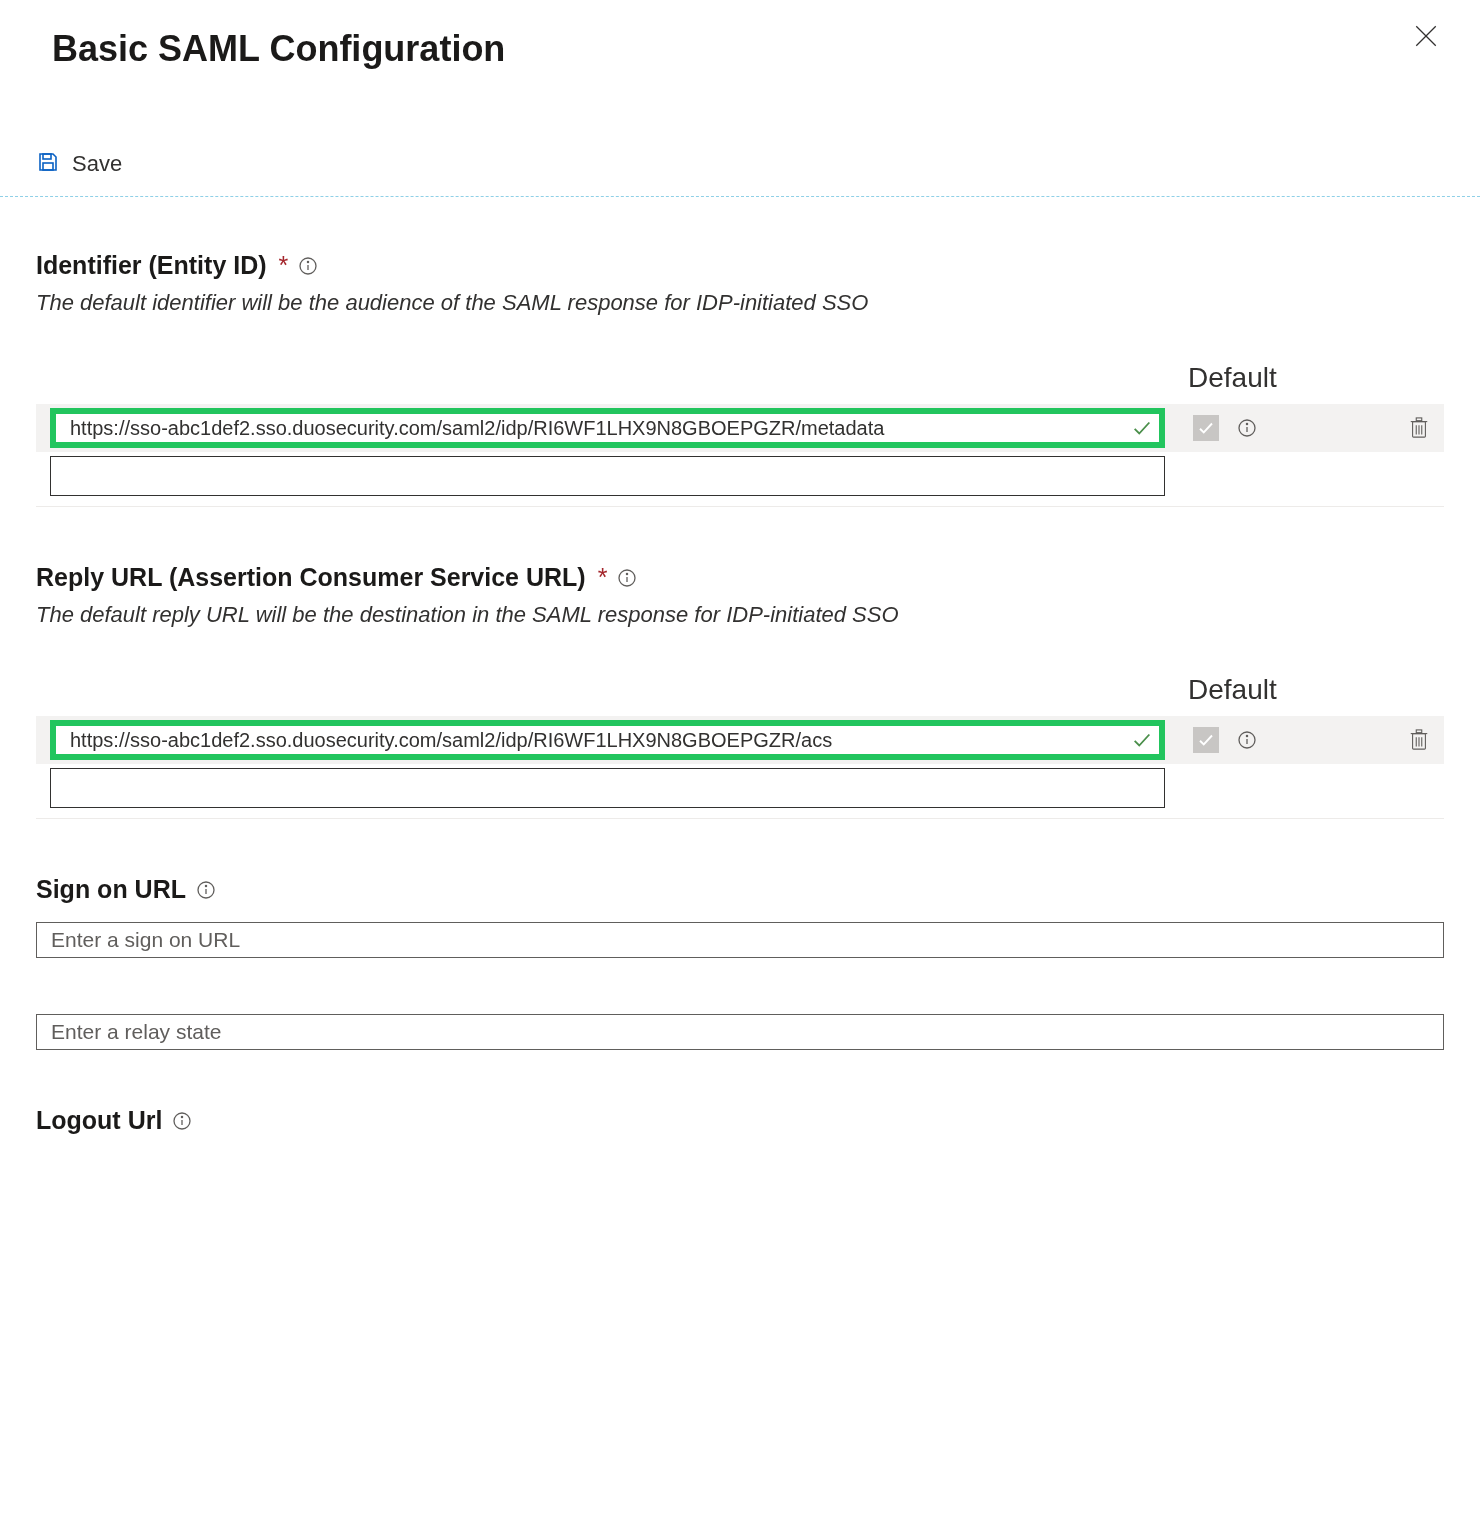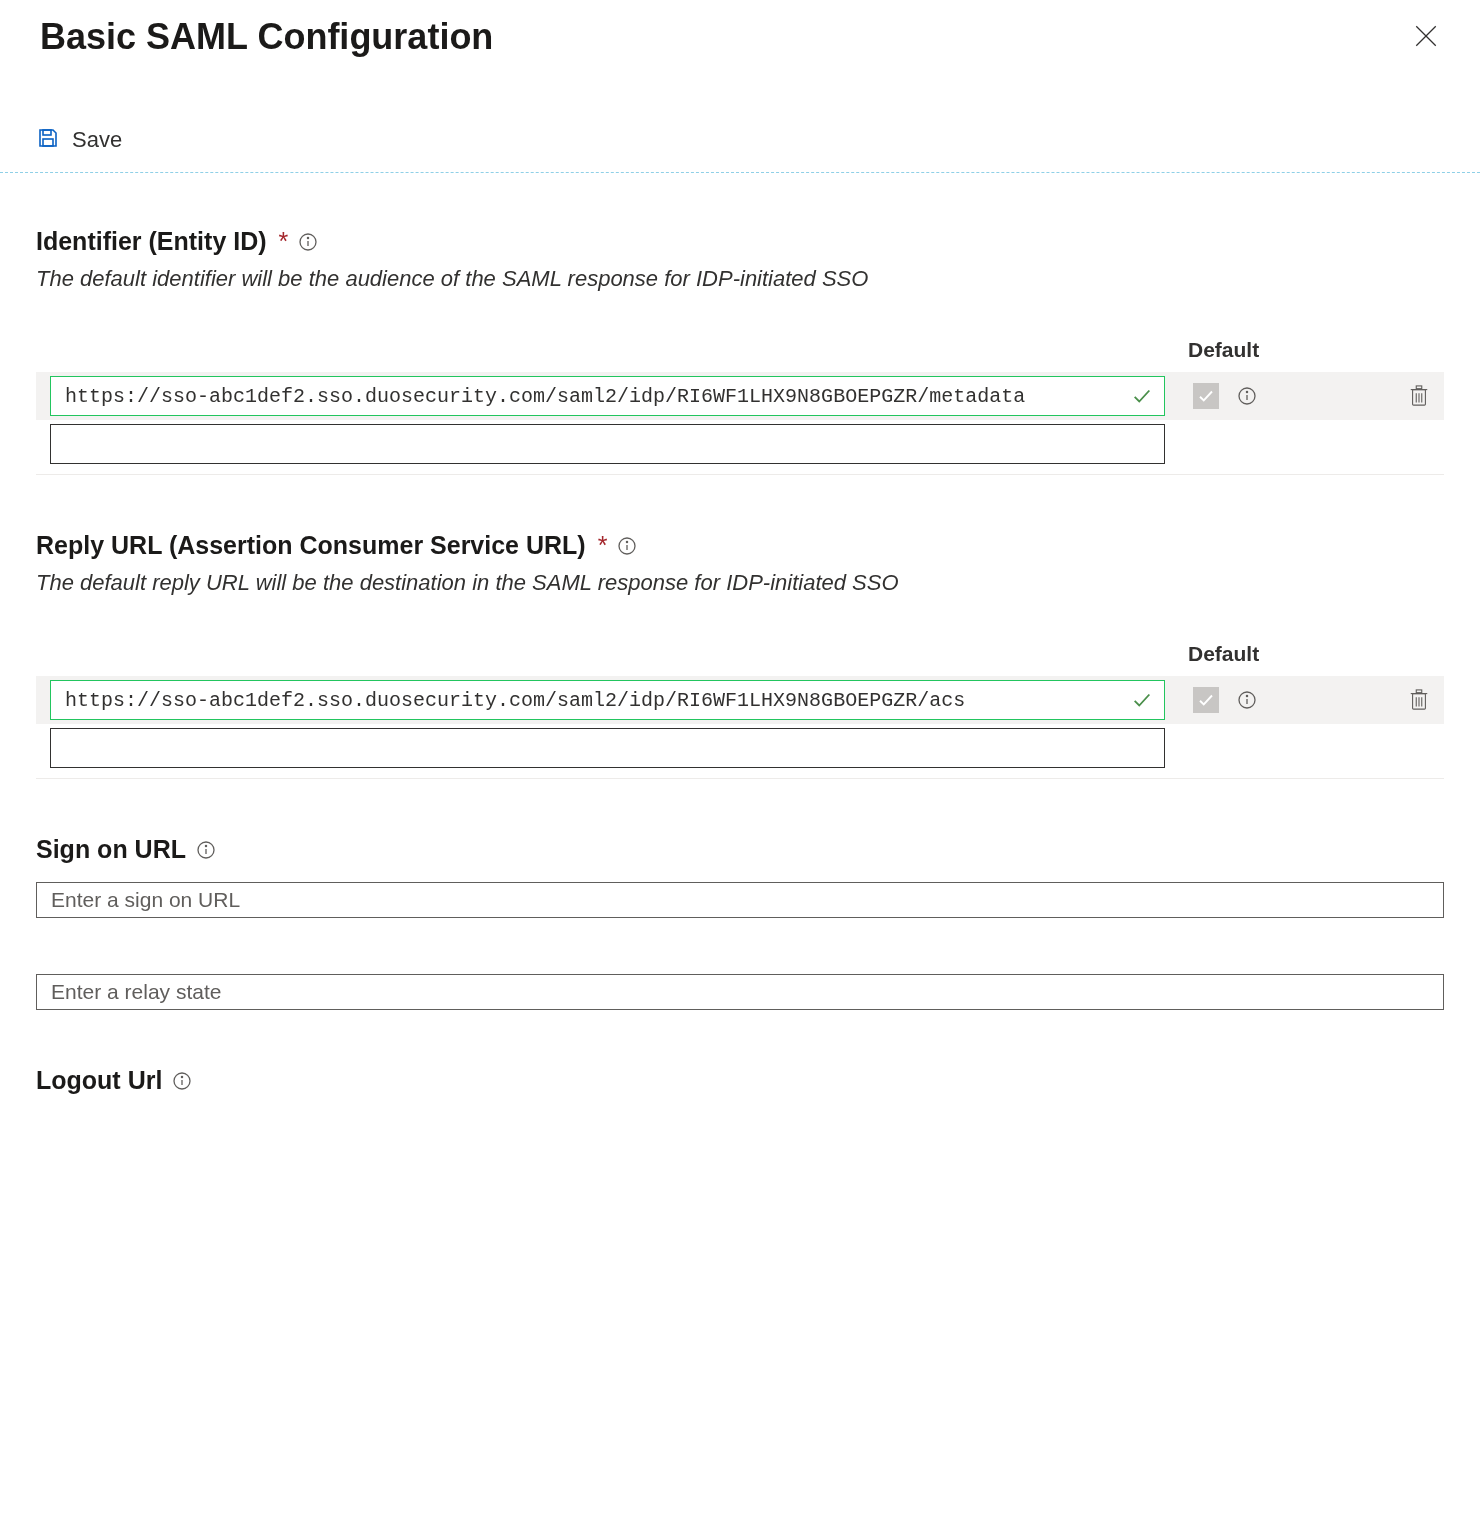--- a/index.html
+++ b/index.html
@@ -17,21 +17,21 @@
   .panel-header {
     display: flex;
     align-items: flex-start;
     justify-content: space-between;
     padding-top: 12px;
   }
   .panel-title {
     font-size: 36px;
     font-weight: 600;
     color: #1b1a19;
-    margin: 4px;
+    margin: 16px;
   }
   .close-btn {
     margin-top: 10px;
     margin-right: 4px;
     cursor: pointer;
     width: 28px; height: 28px;
     display: flex; align-items: center; justify-content: center;
   }
   .close-btn svg { width: 26px; height: 26px; stroke: #323130; stroke-width: 1.2; }
   .toolbar {
@@ -81,22 +81,22 @@
     color: #323130;
   }
   .table-head {
     margin-top: 46px;
     display: flex;
     padding: 0 0 10px 0;
   }
   .col-input { flex: 0 0 1140px; }
   .col-default { flex: 0 0 115px; padding-left: 12px; }
   .th {
-    font-size: 21px;
-    font-weight: 700;
+    font-size: 28px;
+    font-weight: 400;
     color: #323130;
   }
   .row {
     display: flex;
     align-items: center;
     min-height: 48px;
     padding: 4px 0;
   }
   .row.shaded {
     background: #f3f2f1;
@@ -110,22 +110,21 @@
     width: 100%;
     height: 40px;
     font-size: 20px;
     padding: 0 42px 0 14px;
     border: 1px solid #323130;
     background: #fff;
     color: #323130;
     outline: none;
   }
   .text-input.valid {
-    border: 1px solid #22c55e;
-    font-family: Liberation Mono, monospace;
+    border: 6px solid #22c55e;
   }
   .valid-check {
     position: absolute;
     right: 12px; top: 50%;
     transform: translateY(-50%);
     width: 22px; height: 22px;
     display: flex; align-items: center; justify-content: center;
   }
   .valid-check svg { width: 22px; height: 22px; stroke: #4a8f4a; stroke-width: 2; fill: none; }
   .default-cell {

